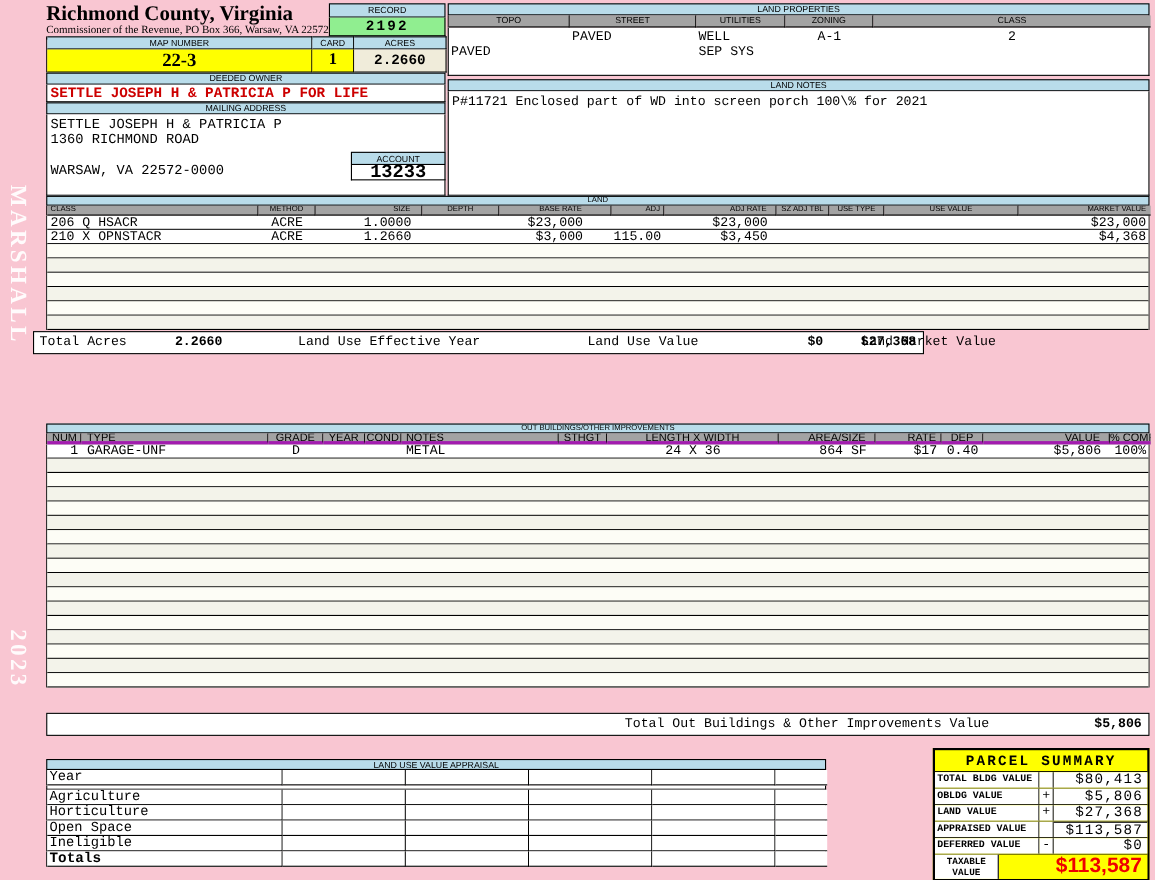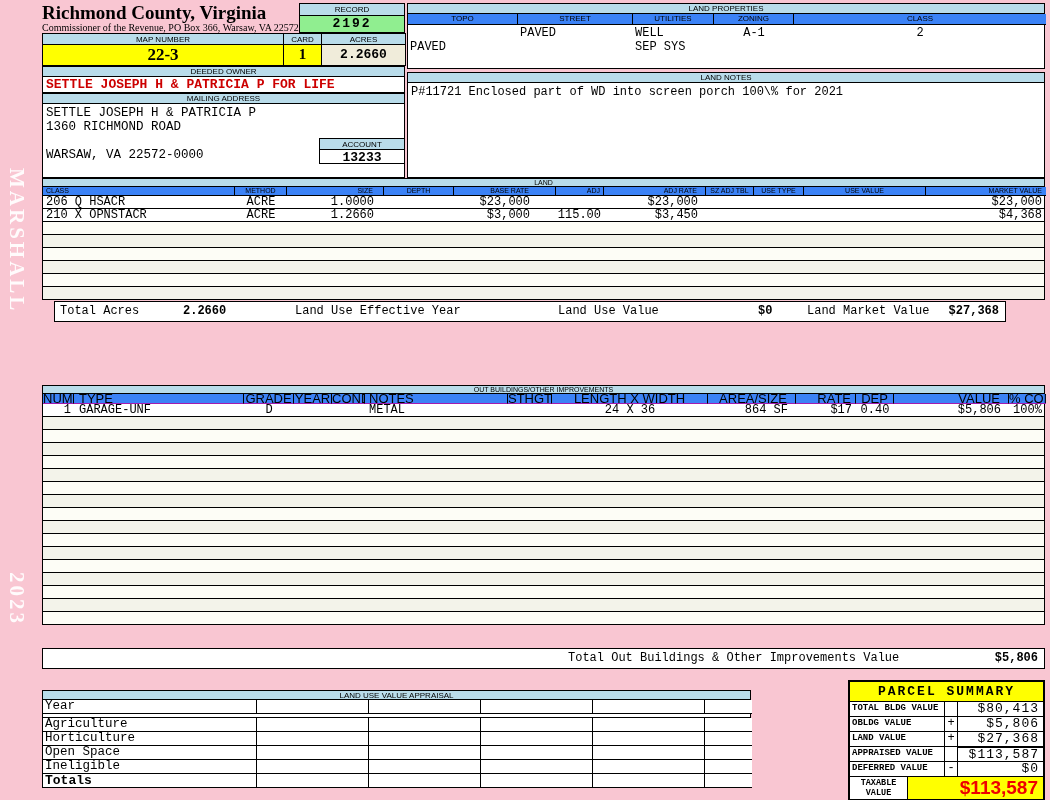--- a/index.html
+++ b/index.html
@@ -1,21 +1,21 @@
 <!DOCTYPE html>
 <html><head>
 <meta charset="utf-8">
 <style>
 *{margin:0;padding:0;box-sizing:border-box}
 html,body{width:1050px;height:800px}
 body{background:#f9c6d2;font-family:"Liberation Mono",monospace;position:relative;overflow:hidden;color:#000}
 .abs{position:absolute}
 .vtext{position:absolute;writing-mode:vertical-rl;font-family:"Liberation Serif",serif;font-weight:bold;font-size:21px;color:rgba(255,255,255,.92);letter-spacing:3px}
 .bar{background:#b9dcea;border:1px solid #000;font-family:"Liberation Sans",sans-serif;font-size:8px;text-align:center;overflow:hidden;white-space:nowrap}
-.hcell{background:#3b82f6;border-right:1px solid #000;font-family:"Liberation Sans",sans-serif;text-align:center;overflow:hidden;white-space:nowrap}
+.hcell{background:#a3a3a3;border-right:1px solid #000;font-family:"Liberation Sans",sans-serif;text-align:center;overflow:hidden;white-space:nowrap}
 .hcell:last-child{border-right:none}
 .white{background:#fff;border:1px solid #000}
 #county-title{font-family:"Liberation Serif",serif;font-weight:bold;font-size:19px;line-height:21px;white-space:nowrap}
 #commissioner{font-family:Liberation Serif, serif;font-size:10px;line-height:10px;border-bottom:2px solid #000;padding-bottom:1px;white-space:nowrap}
 #record-val{height:17px;background:#90ee90;border:1px solid #000;border-top:none;text-align:center;font-weight:bold;font-size:13px;line-height:15px;letter-spacing:2px}
 #map-grid{display:grid;grid-template-columns:241px 38px 84px;grid-template-rows:12px 21px;border-left:1px solid #000}
 #map-grid .bar{border-left:none}
 .map-val{background:#ff0;border:1px solid #000;border-top:none;border-left:none;font-family:"Liberation Serif",serif;font-weight:bold;text-align:center;overflow:hidden}
 #map-number-val{font-size:17px;line-height:19px}
 #card-val{font-size:15px;line-height:19px}
@@ -24,26 +24,26 @@
 .lp-grid.hdrrow{border-left:1px solid #000;border-right:1px solid #000}
 .lp-grid .hcell{height:11px;font-size:8px;line-height:10px;border-bottom:1px solid #000}
 #lp-body{height:44px;background:#fff;border:1px solid #000;border-top:none;padding-top:1px}
 .lp-grid .dcell{font-size:12px;line-height:14px;white-space:nowrap;overflow:visible;padding-left:2px}
 .lp-grid .dcell.ctr{text-align:center;padding-left:0}
 .ownbar{height:11px;font-size:8px;line-height:10px}
 #owner-name{height:16px;background:#fff;border:1px solid #000;border-top:none;color:#c00;font-weight:bold;font-size:13px;line-height:15px;padding-left:3px;white-space:nowrap}
 #addr-body{height:74px;background:#fff;border:1px solid #000;border-top:none;position:relative;padding:2px 0 0 3px}
 #addr-body .aline{font-size:12.5px;line-height:14px;white-space:nowrap}
 #account-box{position:absolute;right:-1px;top:34px;width:86px}
-#account-val{height:14px;background:#fff;border:1px solid #000;border-top:none;text-align:center;font-weight:bold;font-size:13px;line-height:15px}
+#account-val{height:14px;background:#fff;border:1px solid #000;border-top:none;text-align:center;font-weight:bold;font-size:17px;line-height:15px}
 .secbar-s{height:9px;font-size:7px;line-height:8px}
 .land-grid{display:grid;grid-template-columns:192px 52px 97px 70px 102px 48px 102px 48px 50px 122px 120px}
 .hdr9{border-left:1px solid #000;border-right:1px solid #000}
 .hdr9 .hcell{height:9px;font-size:7px;line-height:8px;border-bottom:1px solid #000}
-.hdr10 .hcell{height:10px;font-size:13px;line-height:9px;border-bottom:1px solid #a21caf}
+.hdr10 .hcell{height:10px;font-size:10px;line-height:9px;border-bottom:3px solid #a21caf}
 .tbody{border-left:1px solid #000;border-right:1px solid #000;background:#fdfdf6}
 .drow{height:13px;border-bottom:1px solid #000;background:#fff;font-size:12px;line-height:12px;white-space:nowrap}
 .drow>div{overflow:visible}
 .erow{height:13px;border-bottom:1px solid #000;background:#fdfdf6}
 .erow:nth-child(even){background:#f3f3ea}
 .land-grid>div:nth-child(1){text-align:left;padding-left:3px}
 .land-grid>div:nth-child(2){text-align:center}
 .land-grid>div:nth-child(3){text-align:right;padding-right:10px}
 .land-grid>div:nth-child(4){text-align:center}
 .land-grid>div:nth-child(5){text-align:right;padding-right:26px}
@@ -200,21 +200,21 @@
     </div>
   <div class="erow"></div>
       <div class="erow"></div>
       <div class="erow"></div>
       <div class="erow"></div>
       <div class="erow"></div>
       <div class="erow"></div>
     </div>
 </div>
 
-<div class="abs totrow" style="left:54px;top:301px;width:952px;height:21px">
+<div class="abs totrow" style="left:30px;top:301px;width:810px;height:21px">
   <span class="abs" style="left:5px">Total Acres</span>
   <span class="abs b" style="left:128px">2.2660</span>
   <span class="abs" style="left:240px">Land Use Effective Year</span>
   <span class="abs" style="left:503px">Land Use Value</span>
   <span class="abs b" style="left:703px">$0</span>
   <span class="abs" style="left:752px">Land Market Value</span>
   <span class="abs b" style="right:6px">$27,368</span>
 </div>
 
 <div class="abs" style="left:42px;top:385px;width:1003px">

